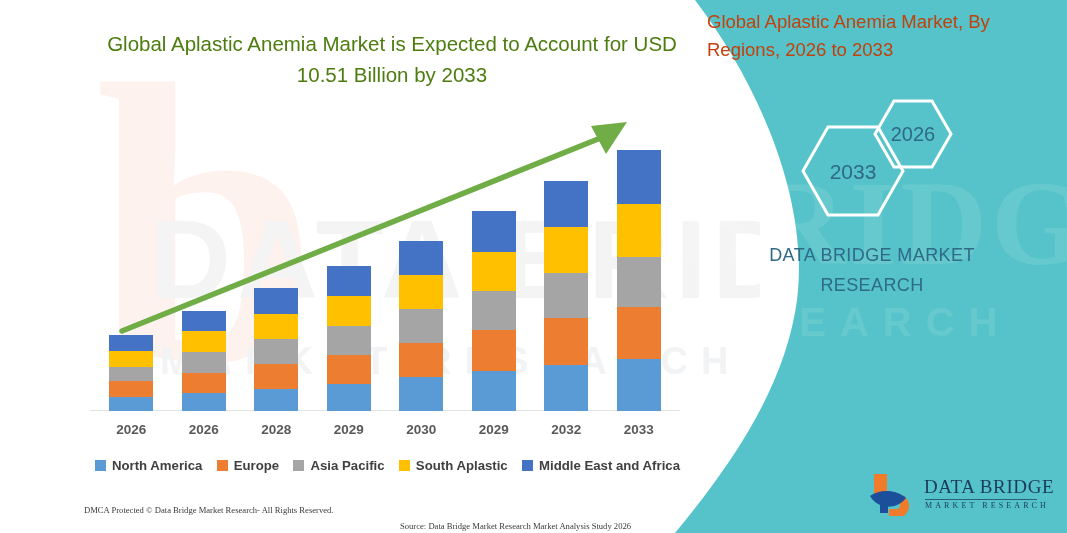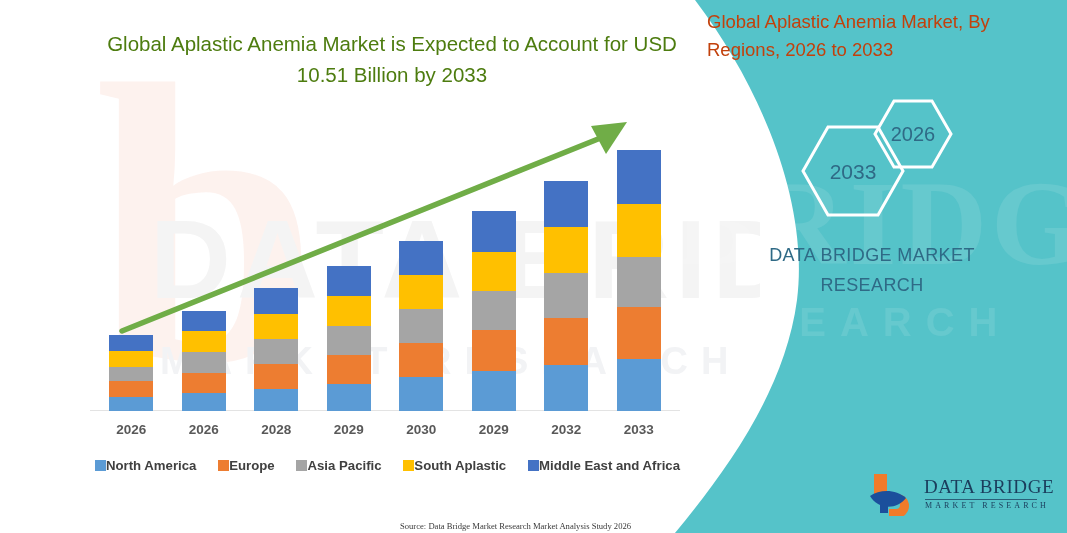--- a/index.html
+++ b/index.html
@@ -51,21 +51,21 @@
   .xlabels{position:absolute;left:95px;top:422px;width:580px;height:20px;}
   .xlab{
     position:absolute;width:60px;text-align:center;
     font-size:13.5px;font-weight:700;color:#595959;
   }
 
   .legend{
     position:absolute;left:95px;top:455px;width:585px;height:20px;
     display:flex;align-items:center;justify-content:space-between;
   }
-  .leg-item{display:flex;align-items:center;gap:0;}
+  .leg-item{display:flex;align-items:center;gap:6px;}
   .leg-sw{width:11px;height:11px;flex:0 0 auto;}
   .leg-tx{font-size:13.2px;font-weight:700;color:#404040;white-space:nowrap;}
 
   .footer{position:absolute;left:0;top:505px;width:700px;height:22px;}
   .foot-l{position:absolute;left:84px;top:0;font-family:"Liberation Serif",serif;font-size:8.6px;color:#3a3a3a;white-space:nowrap;}
   .foot-r{position:absolute;left:400px;top:16px;font-family:"Liberation Serif",serif;font-size:8.6px;color:#3a3a3a;white-space:nowrap;}
 
   
   .teal{position:absolute;right:0;top:0;width:400px;height:533px;overflow:hidden;}
   .teal svg{position:absolute;left:0;top:0;}
@@ -213,20 +213,21 @@
           <span class="leg-sw" style="background: rgb(255, 192, 0);"></span>
           <span class="leg-tx">South Aplastic</span>
         </div>
         <div class="leg-item">
           <span class="leg-sw" style="background: rgb(68, 114, 196);"></span>
           <span class="leg-tx">Middle East and Africa</span>
         </div>
       </div>
 
     <div class="footer">
+      <div class="foot-l">DMCA Protected © Data Bridge Market Research- All Rights Reserved.</div>
       <div class="foot-r">Source: Data Bridge Market Research  Market Analysis Study 2026</div>
     </div>
   </div>
 
   <div class="teal">
     <svg width="400" height="533">
       <path id="tealShape" d="M 28 0 L 400 0 L 400 533 L 8 533 C 60 470 118 390 130 300 C 142 205 96 90 28 0 Z" fill="#55C3C9"></path>
     </svg>
 
     <div class="teal-inner">

